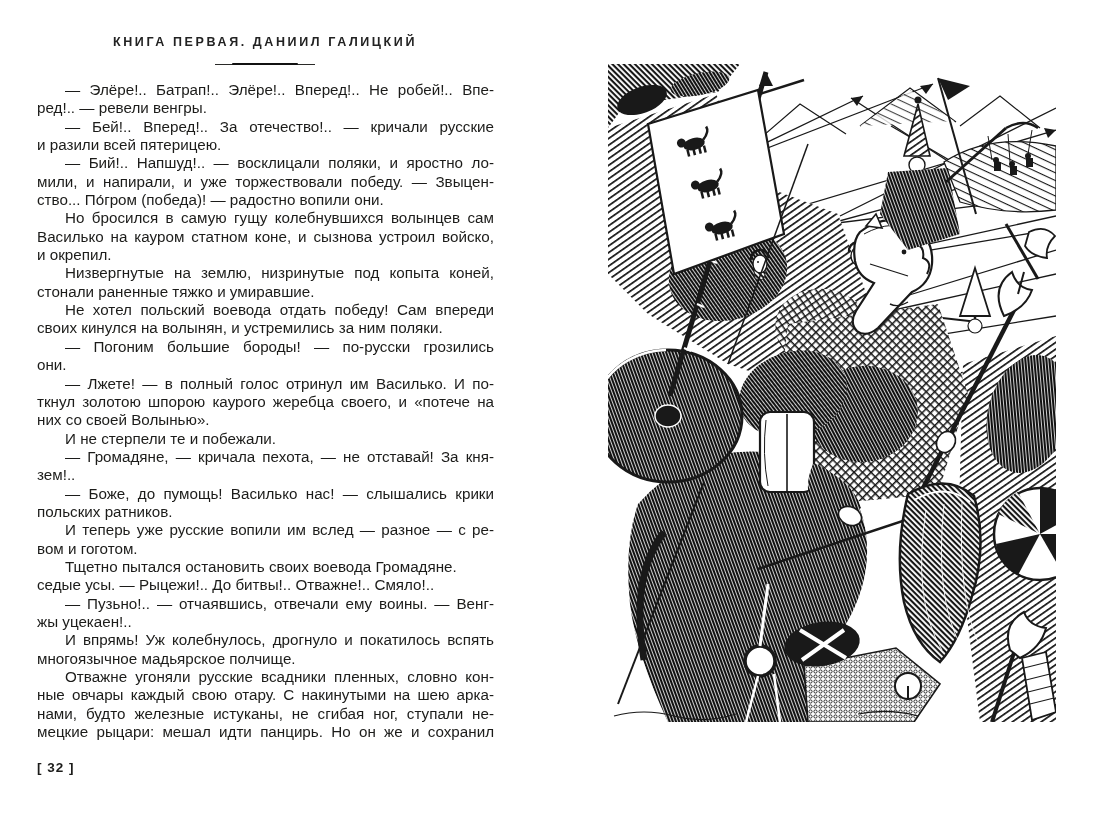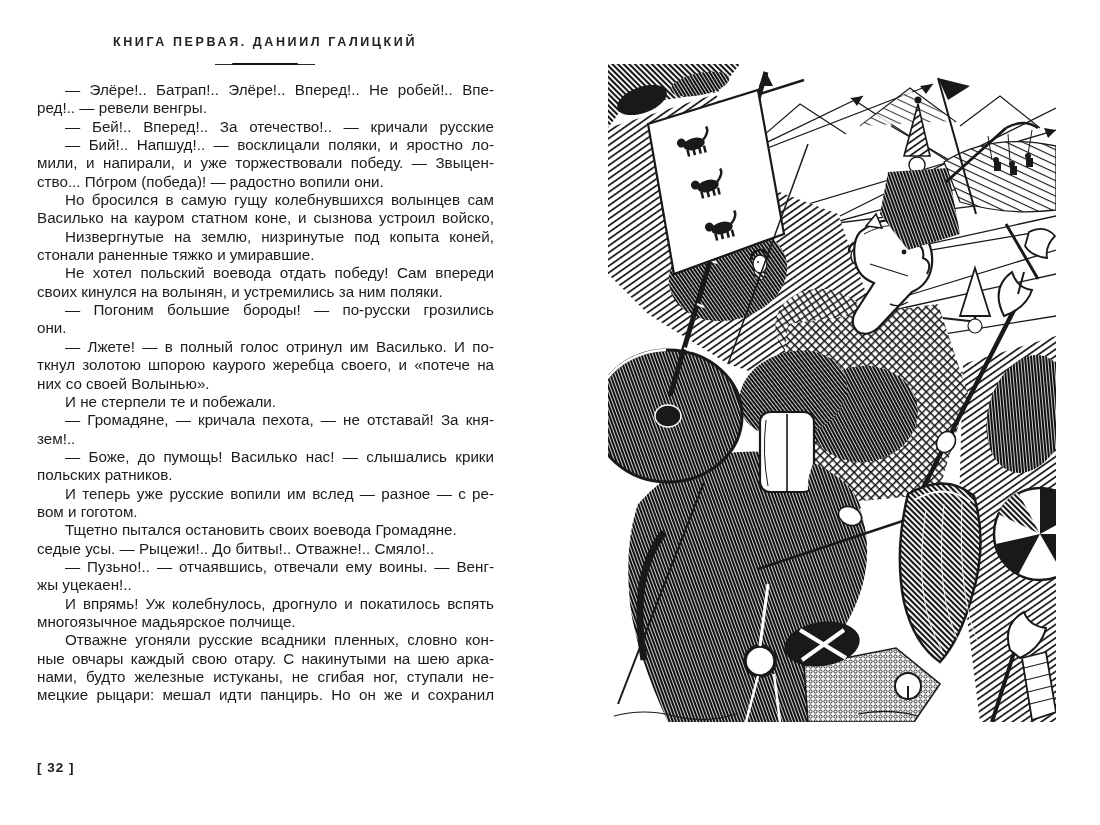--- a/index.html
+++ b/index.html
@@ -35,25 +35,27 @@
 
   <div>
     <div class="running-head">КНИГА ПЕРВАЯ. ДАНИИЛ ГАЛИЦКИЙ</div>
     <div class="ornament">
         <div class="rule"></div>
       </div>
     <div class="body-text">
         <div class="line first">— Элёре!.. Батрап!.. Элёре!.. Вперед!.. Не робей!.. Впе-</div>
         <div class="line noj">ред!.. — ревели венгры.</div>
         <div class="line first">— Бей!.. Вперед!.. За отечество!.. — кричали русские</div>
+        <div class="line noj">и разили всей пятерицею.</div>
         <div class="line first">— Бий!.. Напшуд!.. — восклицали поляки, и яростно ло-</div>
         <div class="line">мили, и напирали, и уже торжествовали победу. — Звыцен-</div>
         <div class="line noj">ство... По́гром (победа)! — радостно вопили они.</div>
         <div class="line first">Но бросился в самую гущу колебнувшихся волынцев сам</div>
         <div class="line">Василько на кауром статном коне, и сызнова устроил войско,</div>
+        <div class="line noj">и окрепил.</div>
         <div class="line first">Низвергнутые на землю, низринутые под копыта коней,</div>
         <div class="line noj">стонали раненные тяжко и умиравшие.</div>
         <div class="line first">Не хотел польский воевода отдать победу! Сам впереди</div>
         <div class="line noj">своих кинулся на волынян, и устремились за ним поляки.</div>
         <div class="line first">— Погоним большие бороды! — по-русски грозились</div>
         <div class="line noj">они.</div>
         <div class="line first">— Лжете! — в полный голос отринул им Василько. И по-</div>
         <div class="line">ткнул золотою шпорою каурого жеребца своего, и «потече на</div>
         <div class="line noj">них со своей Волынью».</div>
         <div class="line first noj">И не стерпели те и побежали.</div>

